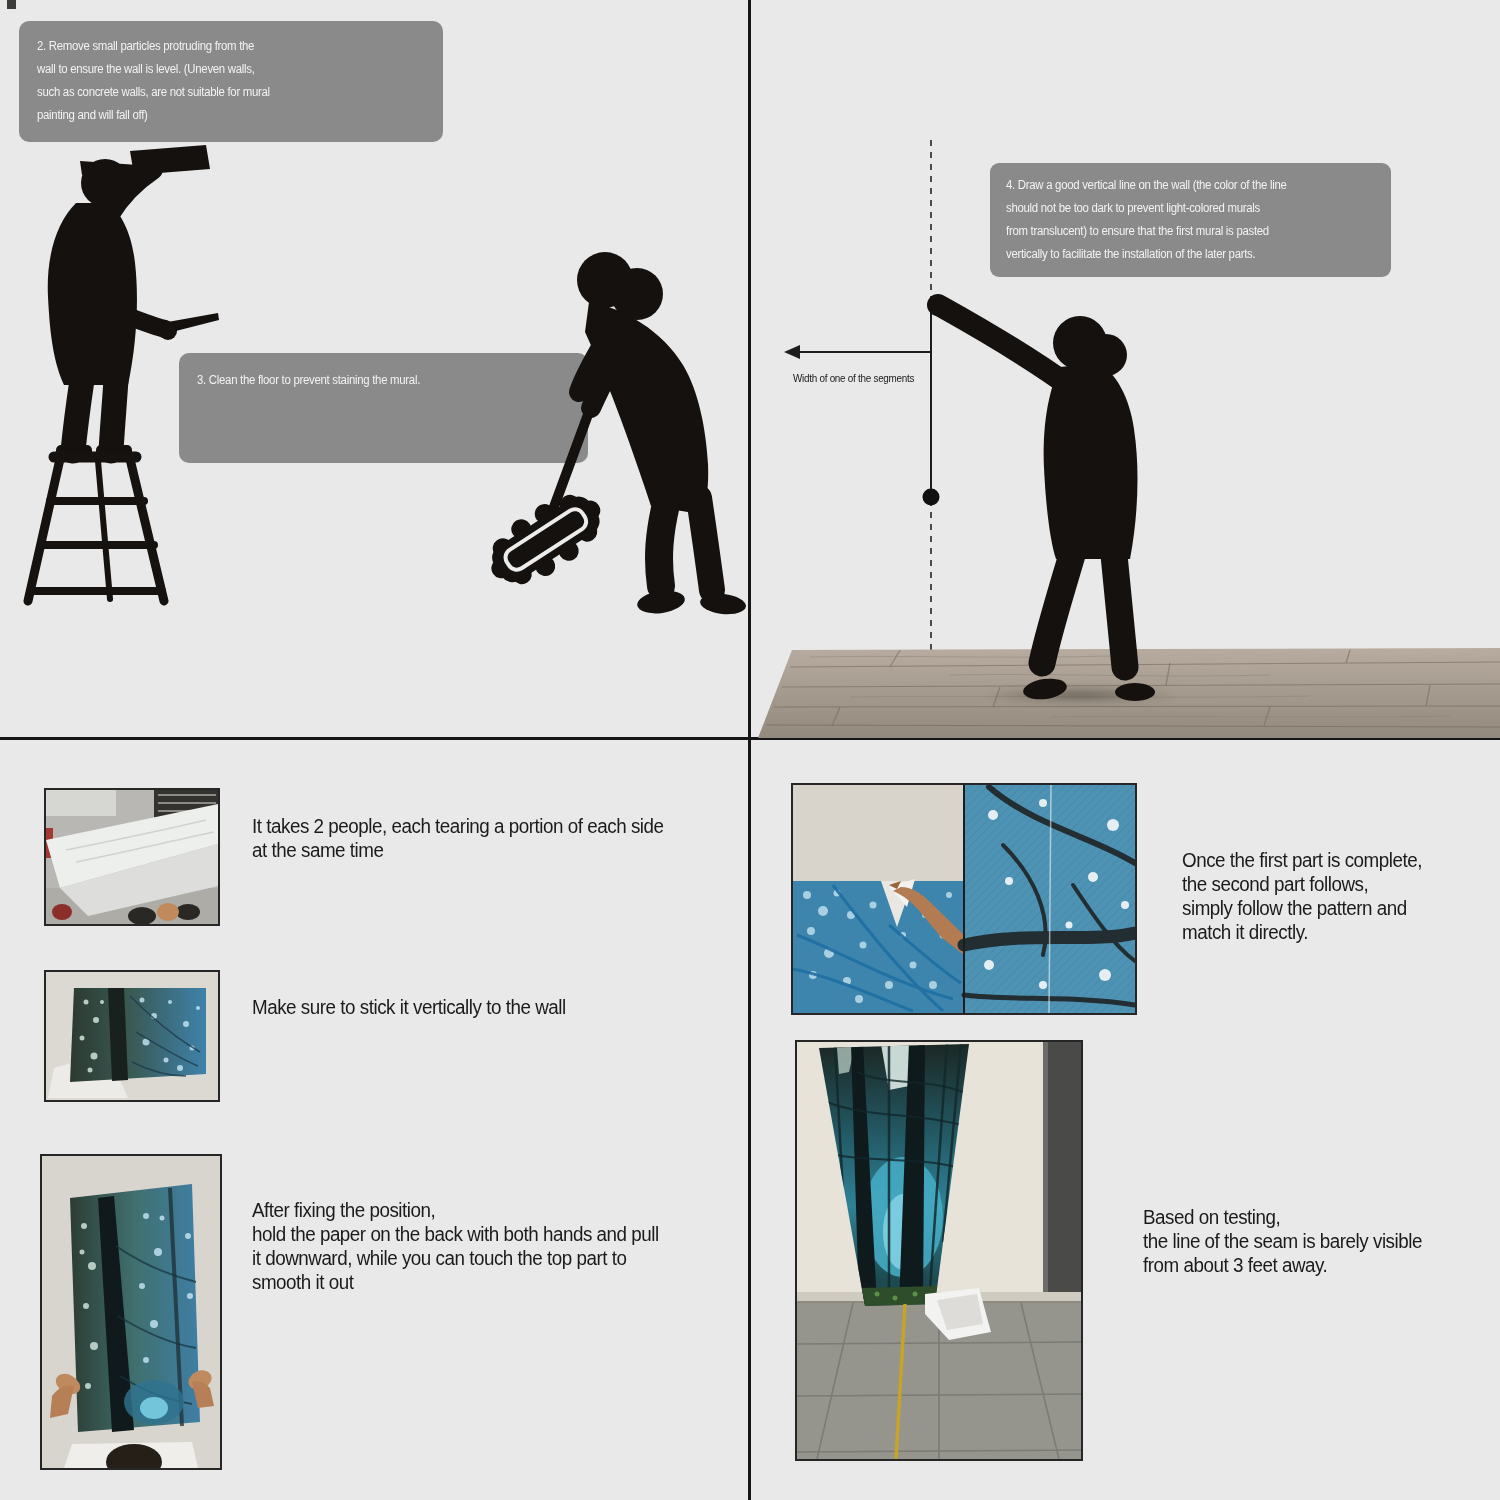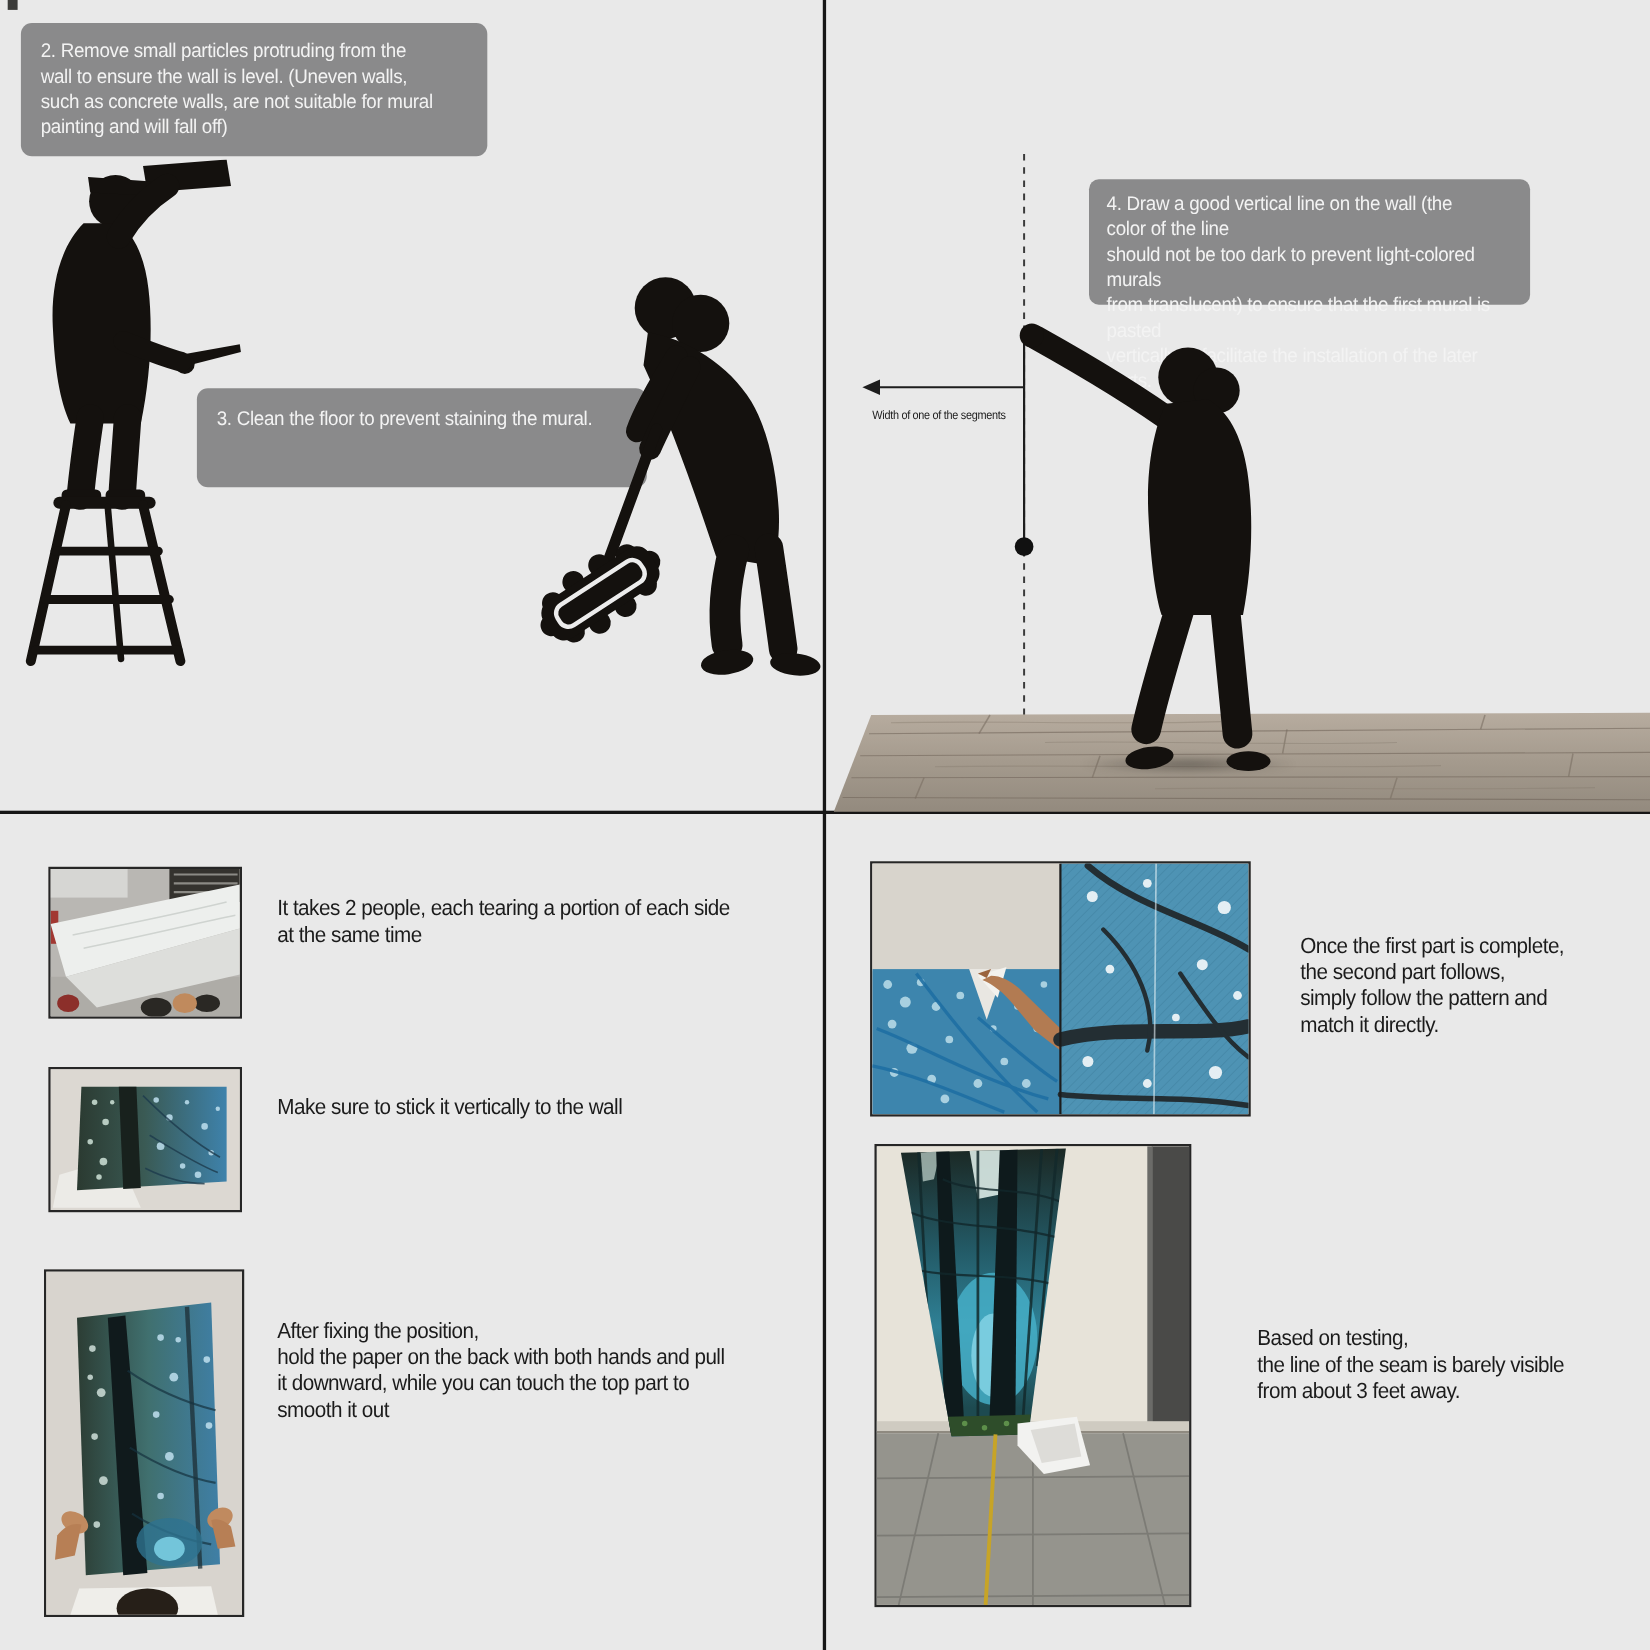--- a/index.html
+++ b/index.html
@@ -8,25 +8,25 @@
     background:#e9e9e9;
     font-family:"Liberation Sans", sans-serif;
   }
   .abs{position:absolute;}
   
   .vdivider{position:absolute;left:748px;top:0;width:3px;height:1500px;background:#161616;}
   .hdivider{position:absolute;left:0;top:737px;width:1500px;height:3px;background:#161616;}
   
   .note{
     position:absolute;background:#8a8a8b;border-radius:10px;color:#f3f3f3;
-    box-sizing:border-box;font-size:18px;line-height:23px;letter-spacing:-0.3px;
+    box-sizing:border-box;font-size:12px;line-height:23px;letter-spacing:-0.3px;
   }
   .note .txt{white-space:pre-line;transform:scaleX(.95);transform-origin:0 0;}
   #note2{left:19px;top:21px;width:424px;height:121px;padding:14px 18px;}
-  #note3{left:179px;top:353px;width:409px;height:90px;padding:16px 18px;}
+  #note3{left:179px;top:353px;width:409px;height:110px;padding:16px 18px;}
   #note4{left:990px;top:163px;width:401px;height:114px;padding:11px 16px;line-height:23px;border-radius:9px;}
   
   .caption{
     position:absolute;color:#1b1b1b;font-size:20px;line-height:24px;
     letter-spacing:-0.5px;white-space:pre-line;
     transform:scaleX(.94);transform-origin:0 0;
   }
   #cap-bl-1{left:252px;top:814px;}
   #cap-bl-2{left:252px;top:995px;}
   #cap-bl-3{left:252px;top:1198px;}

